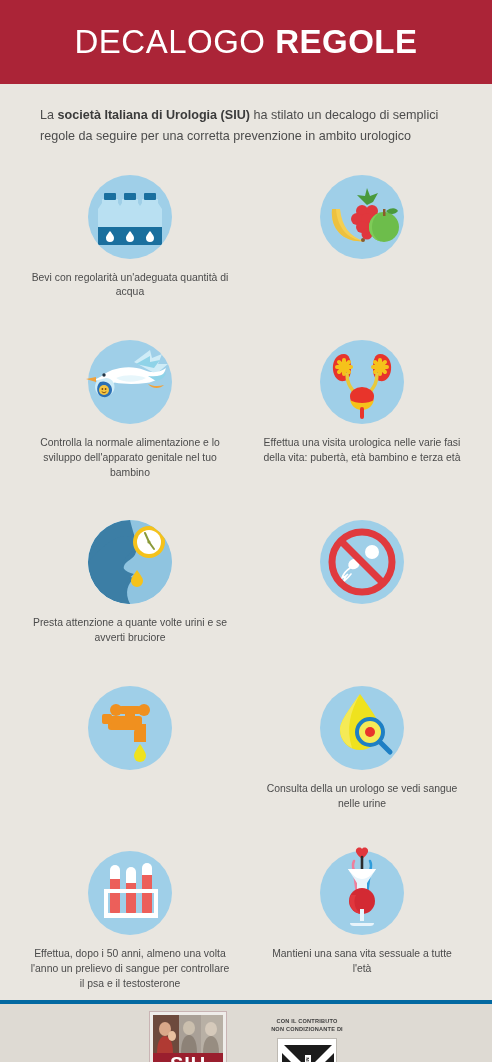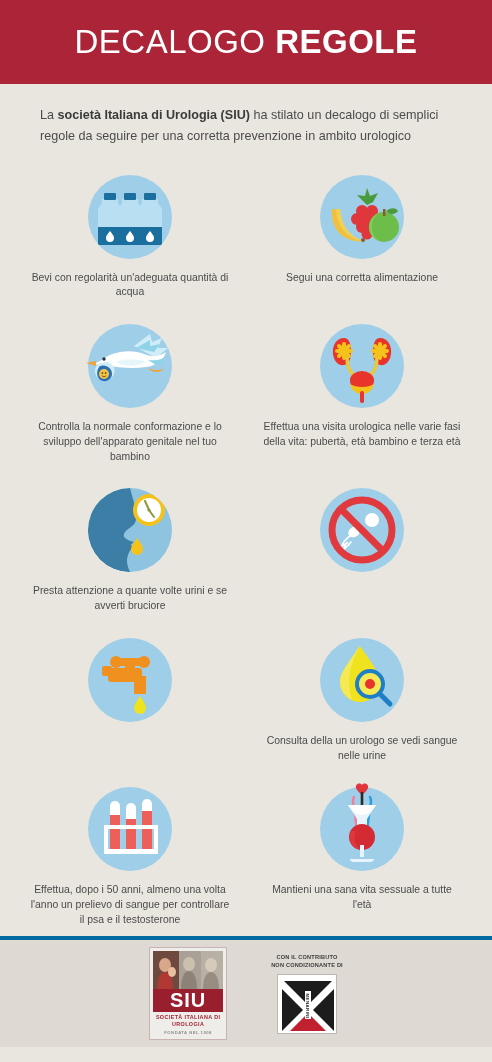--- a/index.html
+++ b/index.html
@@ -53,21 +53,21 @@
   }
   .intro-text b { font-weight: 700; color: #3b3b3b; }
 
   
   .grid {
     flex: 1 1 auto;
     padding: 16px 14px 0 14px;
     display: grid;
     grid-template-columns: 1fr 1fr;
     grid-auto-rows: min-content;
-    row-gap: 4px;
+    row-gap: 20px;
     align-content: start;
   }
   .tip {
     display: flex;
     flex-direction: column;
     align-items: center;
     padding: 6px 12px 8px 12px;
     box-sizing: border-box;
   }
   .tip-icon {
@@ -238,21 +238,20 @@
               <circle cx="53" cy="65" r="5.5"></circle>
             </g>
             <path d="M53 36 l-10 -10 l8 1 l2 -8 l3 8 l8 -3 l-5 9 z" fill="#4a9a3c"></path>
             <circle cx="70" cy="58" r="15" fill="#6dbd4b"></circle>
             <path d="M70 43 a15 15 0 0 0 0 30 a12 15 0 0 1 0 -30z" fill="#7ecb58"></path>
             <rect x="69" y="40" width="2.5" height="7" fill="#8a5a2b"></rect>
             <path d="M72 42 c6 -4 10 -3 12 0 c-3 4 -9 4 -12 0z" fill="#4a9a3c"></path>
           </g>
         </svg>
       </div>
-      <div class="tip-caption">Segui una corretta alimentazione</div>
     </div>
 
     <div class="tip">
       <div class="tip-icon">
         <div class="circle-bg"></div>
         <svg width="96" height="96" viewBox="0 0 96 96">
           <path d="M52 28 l16 -12 l2 8 l10 -4 l-4 10 l10 0 l-12 10 z" fill="#cfecf7"></path>
           <path d="M54 30 l14 -8 l0 6 l10 -2 l-6 8 z" fill="#8fd3e8"></path>
           <path d="M18 44 c8 -10 30 -14 44 -8 c10 4 16 2 22 -2 c-2 8 -10 14 -20 15 c-16 2 -34 1 -46 -5z" fill="#ffffff"></path>
           <path d="M34 44 c10 -4 22 -3 30 0 c-10 5 -22 5 -30 0z" fill="#e7f6fb"></path>
@@ -262,21 +261,21 @@
           <path d="M14 43 l-10 2 l10 3 z" fill="#f0a23c"></path>
           <path d="M66 50 c4 2 10 3 16 1 c-4 4 -12 4 -16 -1z" fill="#f0a23c"></path>
           <path d="M16 46 c-4 4 -4 10 0 14 c6 4 14 2 16 -4 c2 -6 -2 -12 -8 -12z" fill="#cfecf7"></path>
           <path d="M18 48 c6 -2 12 2 12 8 c0 4 -4 8 -9 7 c-6 -1 -8 -10 -3 -15z" fill="#2a6fb5"></path>
           <circle cx="22" cy="56" r="5" fill="#f5c542"></circle>
           <circle cx="20.4" cy="55" r="0.9" fill="#7a4a10"></circle>
           <circle cx="23.6" cy="55" r="0.9" fill="#7a4a10"></circle>
           <path d="M20 58 q2 2 4 0" stroke="#7a4a10" stroke-width="0.9" fill="none" stroke-linecap="round"></path>
         </svg>
       </div>
-      <div class="tip-caption">Controlla la normale conformazione e lo sviluppo dell'apparato genitale nel tuo bambino</div>
+      <div class="tip-caption">Controlla la normale alimentazione e lo sviluppo dell'apparato genitale nel tuo bambino</div>
     </div>
 
     <div class="tip">
       <div class="tip-icon">
         <div class="circle-bg"></div>
         <svg width="96" height="96" viewBox="0 0 96 96">
           <path d="M30 20 c-8 0 -12 8 -11 16 c1 8 6 12 11 11 c5 -1 7 -6 7 -13 c0 -8 -2 -14 -7 -14z" fill="#e8342b"></path>
           <path d="M66 20 c8 0 12 8 11 16 c-1 8 -6 12 -11 11 c-5 -1 -7 -6 -7 -13 c0 -8 2 -14 7 -14z" fill="#e8342b"></path>
           <g fill="#f5c21b">
             <path d="M30 26 l0 14 M23 33 l14 0 M25 28 l10 10 M35 28 l-10 10" stroke="#f5c21b" stroke-width="4" stroke-linecap="round"></path>

